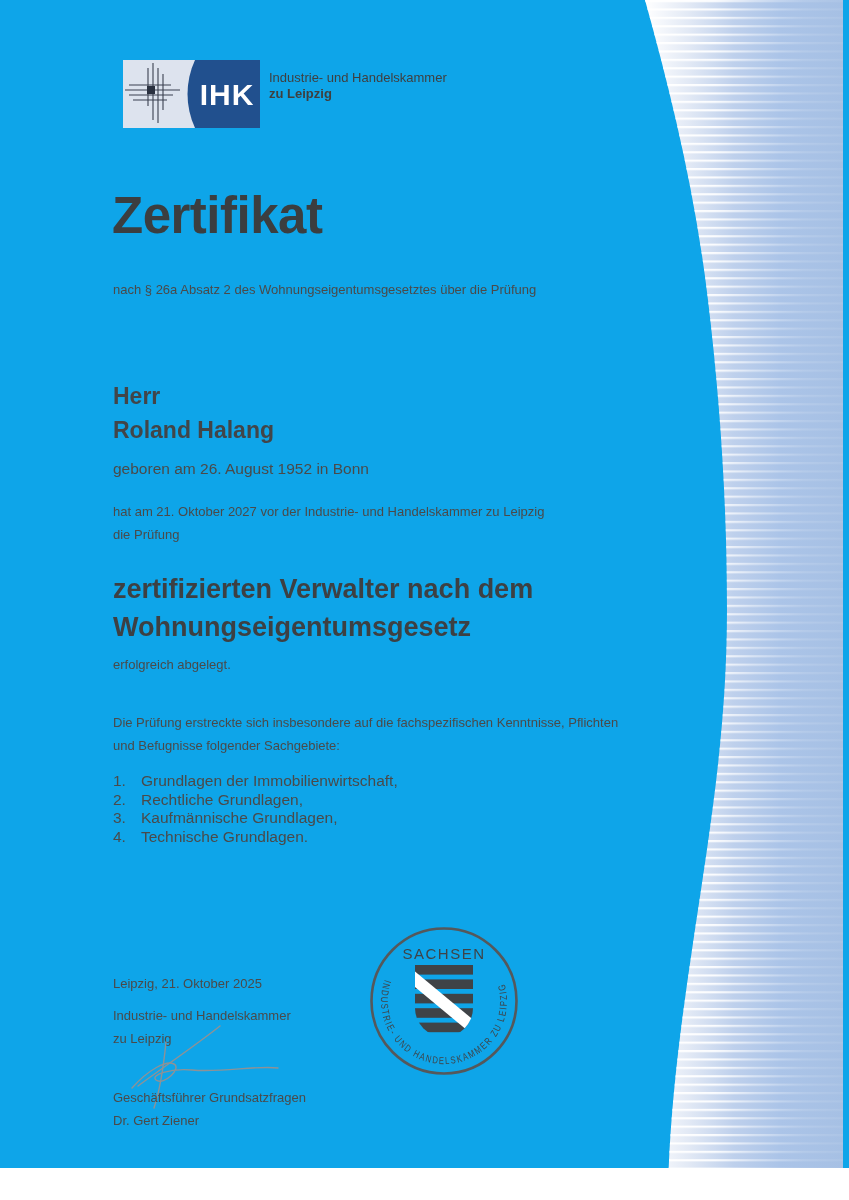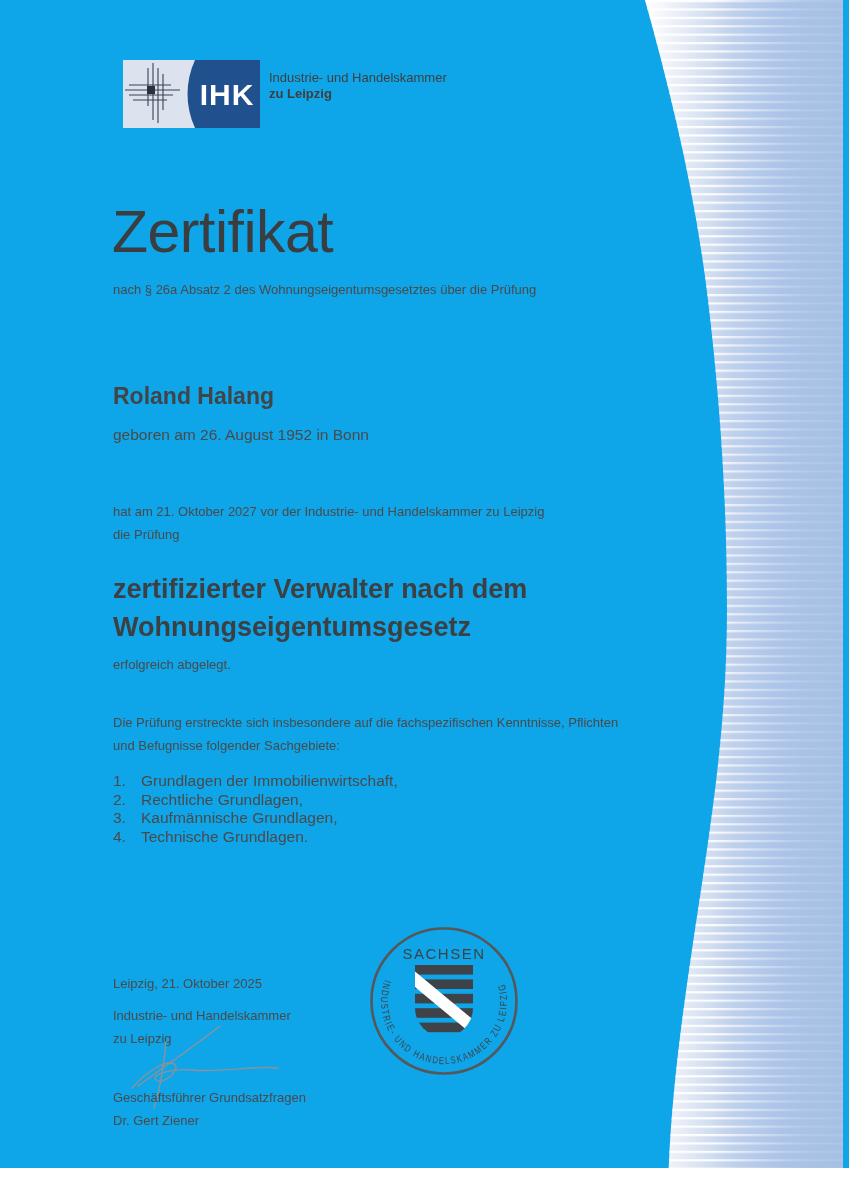--- a/index.html
+++ b/index.html
@@ -14,22 +14,22 @@
   
   .band { position:absolute; top:0; right:0; width:219px; height:1200px; }
 
   
   .logo-svg { position:absolute; left:123px; top:60px; }
   .logo-text { position:absolute; left:269px; top:70px; font-size:13px; line-height:16px; color:#3f3f3f; }
   .logo-text .bold { font-weight:bold; }
 
   
   .title {
-    position:absolute; left:112px; top:198px;
-    font-size:59px; font-weight:normal; color:#3b3e40; letter-spacing:-0.5px;
+    position:absolute; left:112px; top:186px;
+    font-size:51px; font-weight:bold; color:#3b3e40; letter-spacing:-0.5px;
   }
   .body-text { font-size:13px; line-height:22.5px; color:#4a4a4a; }
   .subtitle   { left:113px; top:279px; }
   .statement  { left:113px; top:501px; }
   .scope      { left:113px; top:712px; }
 
   .recipient { left:113px; top:379px; }
   .recipient .big { font-size:23px; line-height:34px; font-weight:bold; color:#424548; }
   .recipient .birth { font-size:15.5px; line-height:22px; margin-top:11px; }
 
@@ -111,31 +111,32 @@
     <div class="bold">zu Leipzig</div>
   </div>
 
   <div class="title">Zertifikat</div>
 
   <div class="abs body-text subtitle">
     <div>nach § 26a Absatz 2 des Wohnungseigentumsgesetztes über die Prüfung</div>
   </div>
 
   <div class="abs recipient">
+    <div class="big">Herr</div>
     <div class="big">Roland Halang</div>
     <div class="birth">geboren am 26. August 1952 in Bonn</div>
   </div>
 
   <div class="abs body-text statement">
     <div>hat am 21. Oktober 2027 vor der Industrie- und Handelskammer zu Leipzig</div>
     <div>die Prüfung</div>
   </div>
 
   <div class="abs subject">
-    <div>zertifizierter Verwalter nach dem</div>
+    <div>zertifizierten Verwalter nach dem</div>
     <div>Wohnungseigentumsgesetz</div>
   </div>
 
   <div class="abs body-text result">erfolgreich abgelegt.</div>
 
   <div class="abs body-text scope">
     <div>Die Prüfung erstreckte sich insbesondere auf die fachspezifischen Kenntnisse, Pflichten</div>
     <div>und Befugnisse folgender Sachgebiete:</div>
   </div>
 

